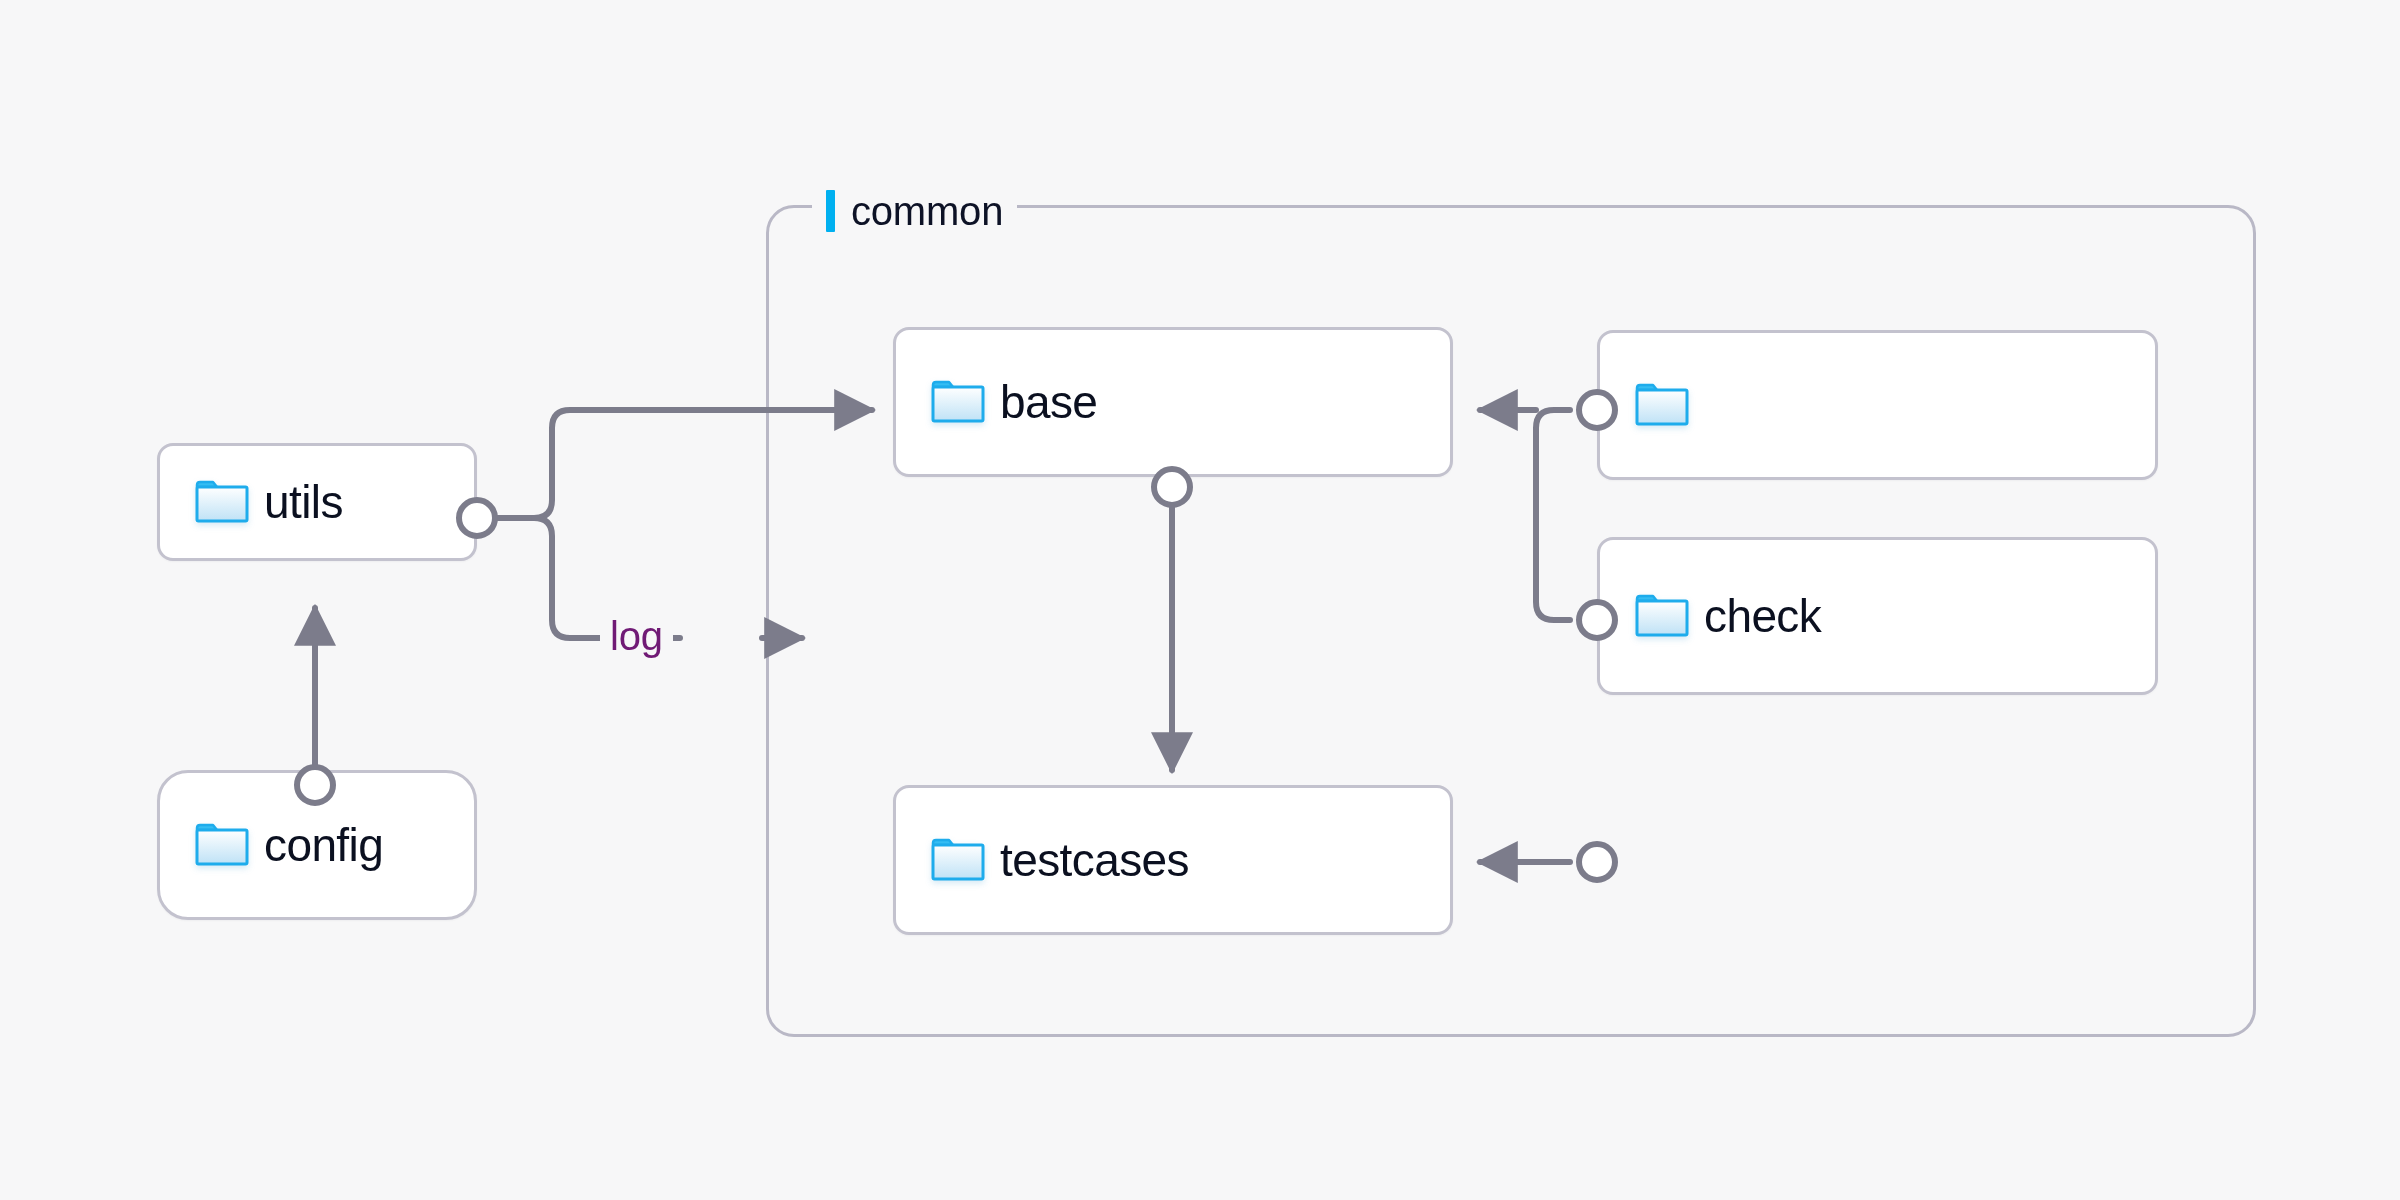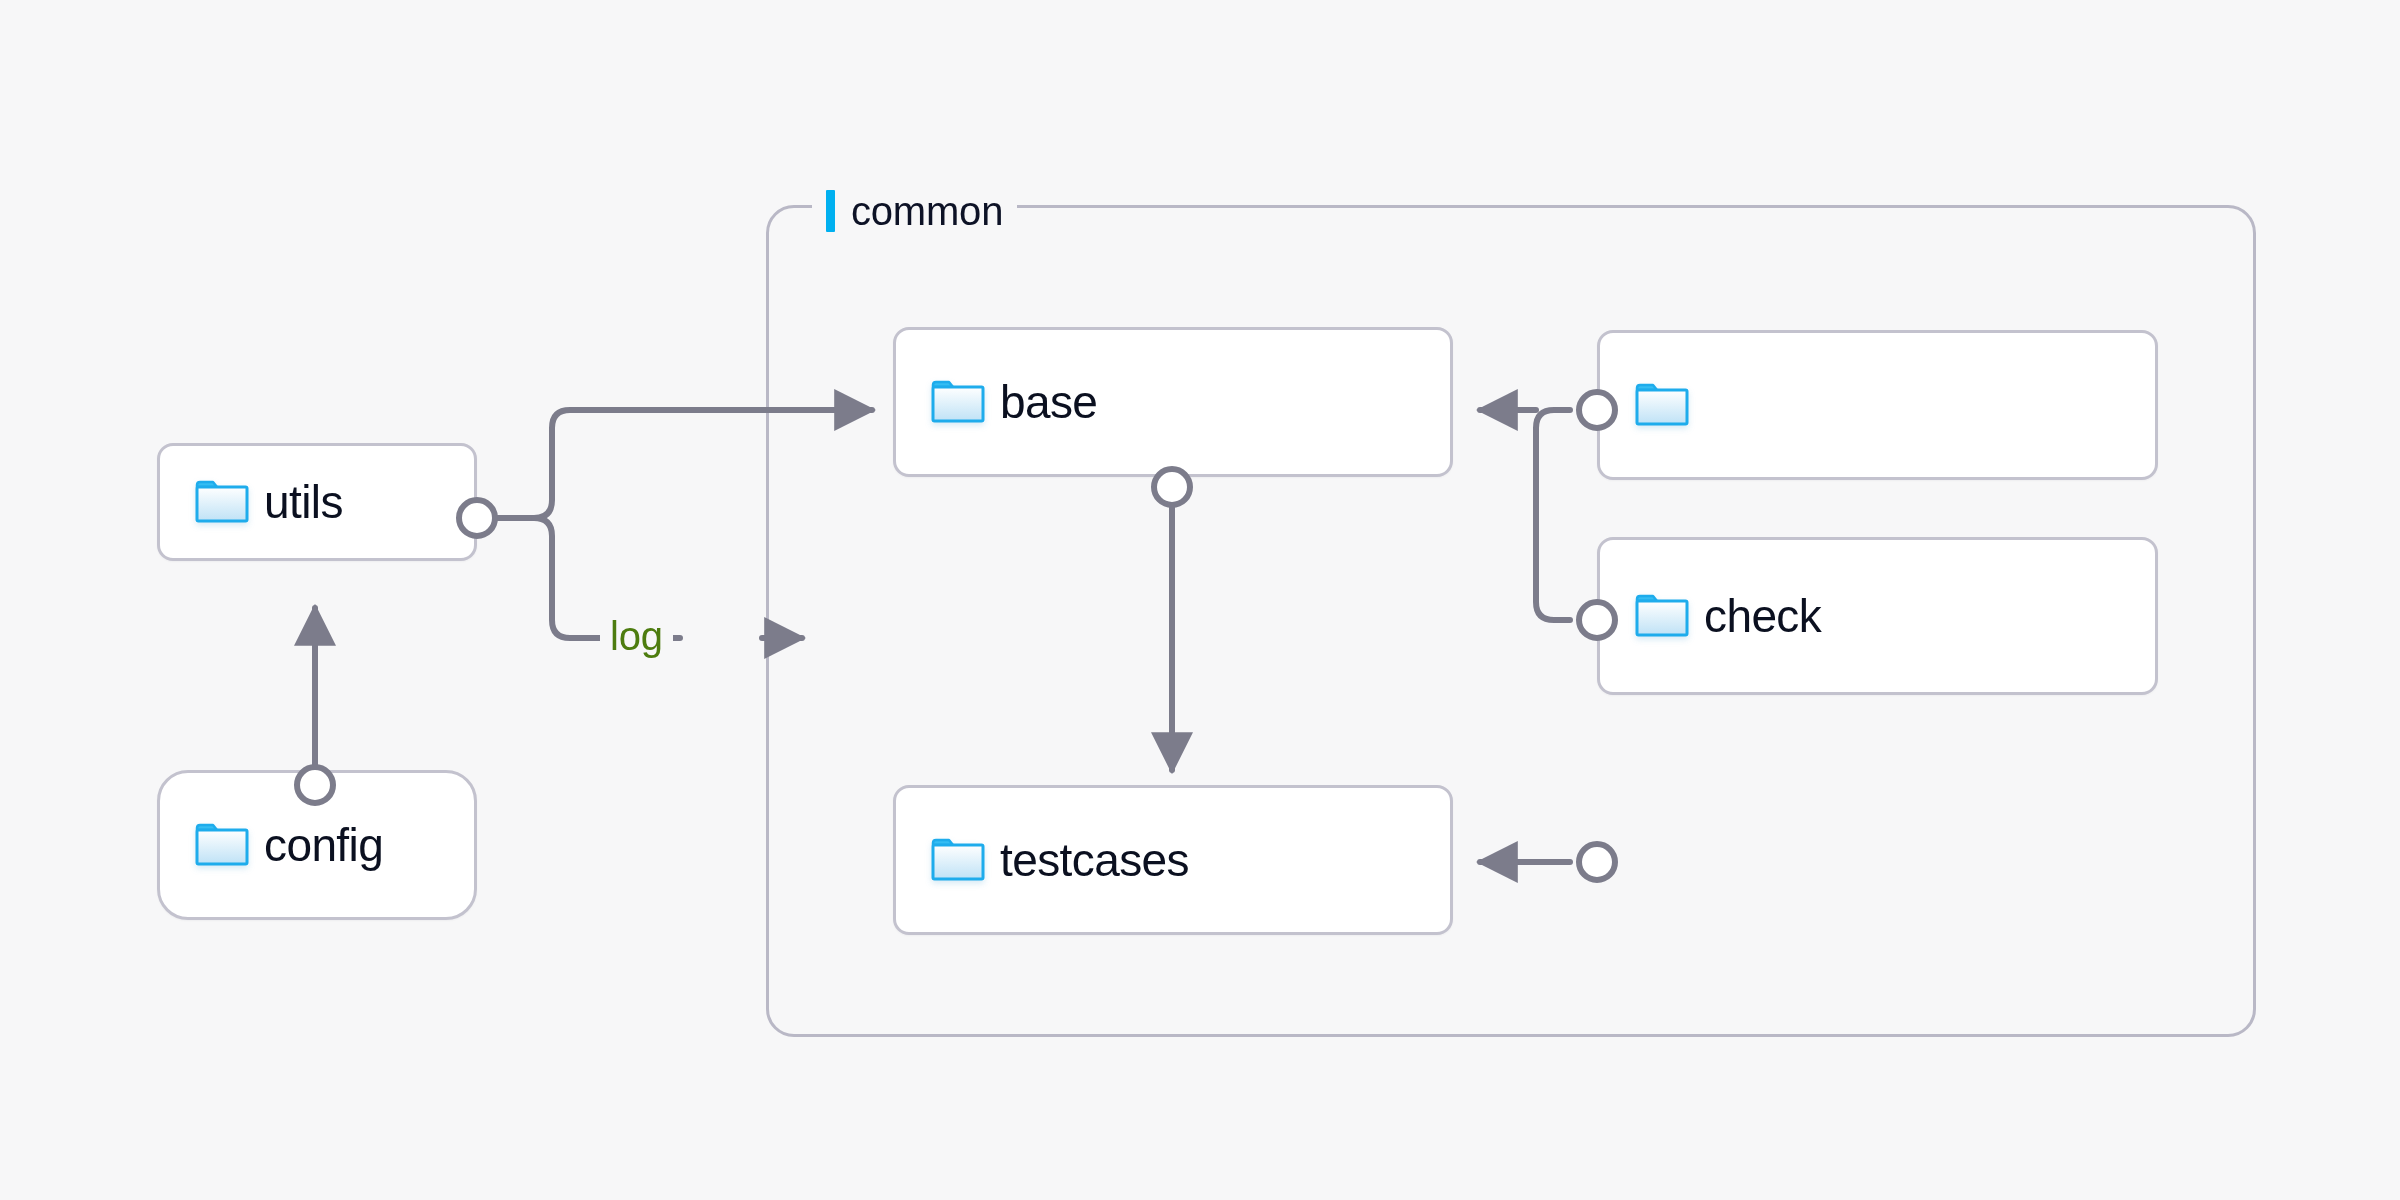--- a/index.html
+++ b/index.html
@@ -91,21 +91,21 @@
     width: 56px;
     height: 48px;
     display: block;
     filter: drop-shadow(0 3px 3px rgba(30, 140, 200, 0.18));
   }
 
   
   .edge-label {
     position: absolute;
     font-size: 40px;
-    color: #4d7c0f;
+    color: #701a75;
     letter-spacing: -0.2px;
     line-height: 1;
     background: #f7f7f8;
     padding: 0 10px;
     z-index: 3;
     white-space: nowrap;
   }
 </style>
 </head>
 <body>

